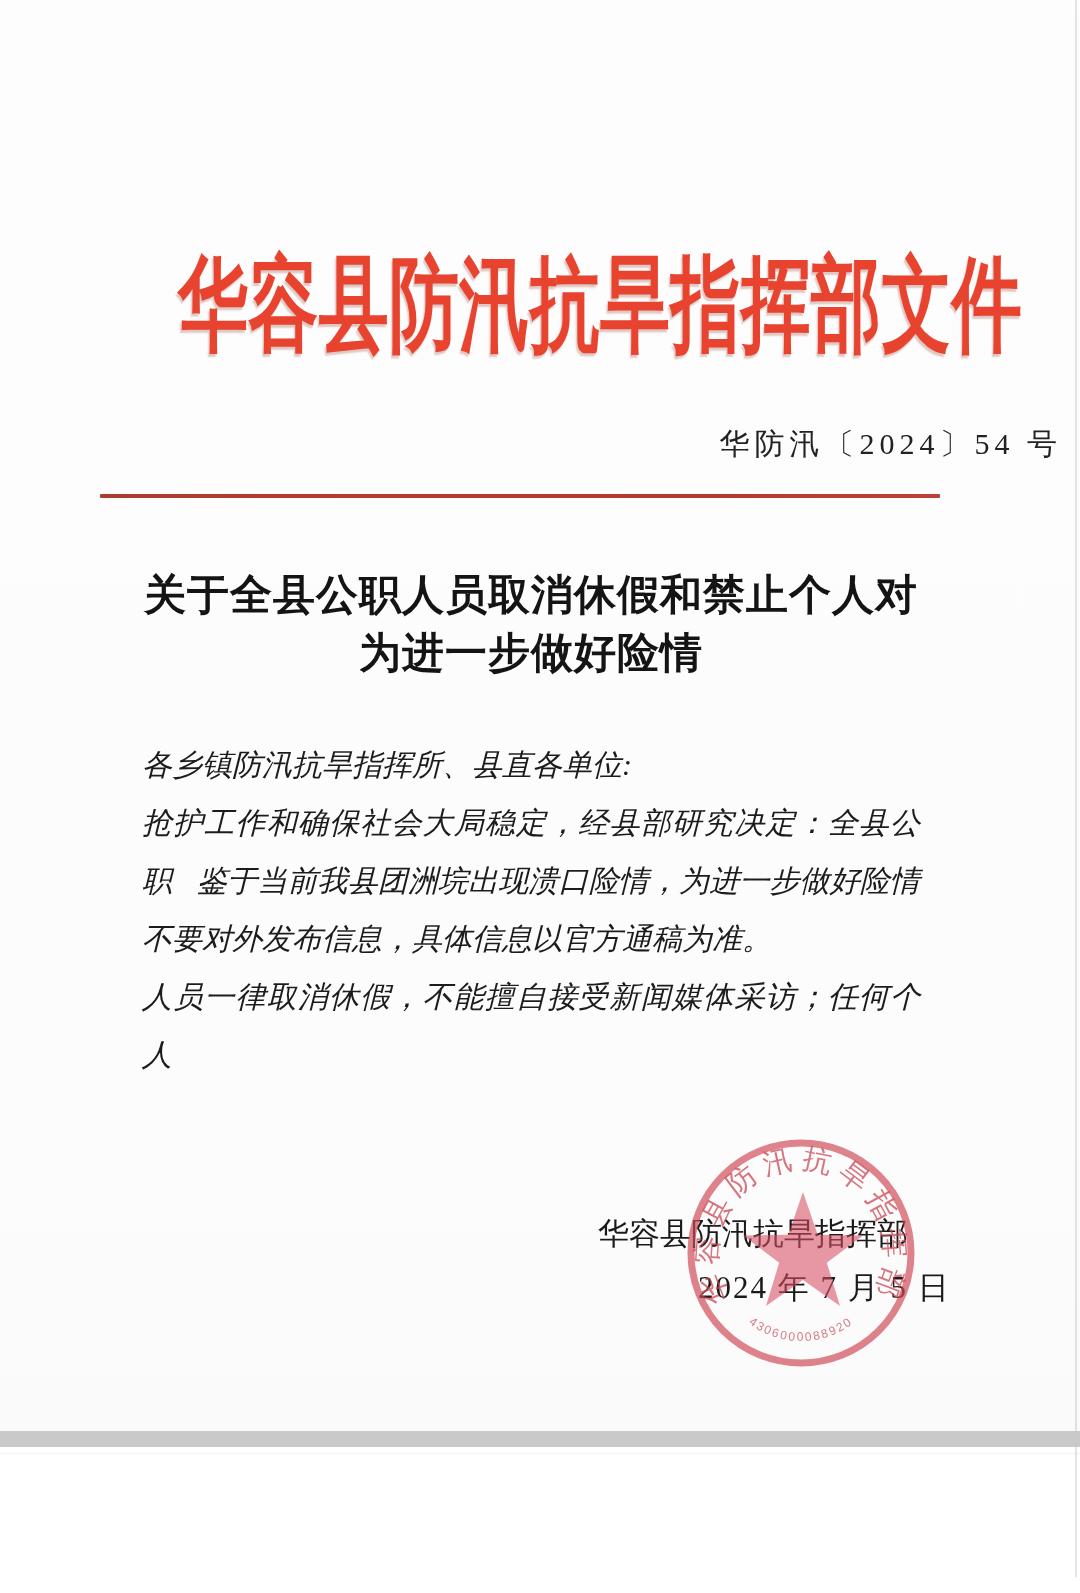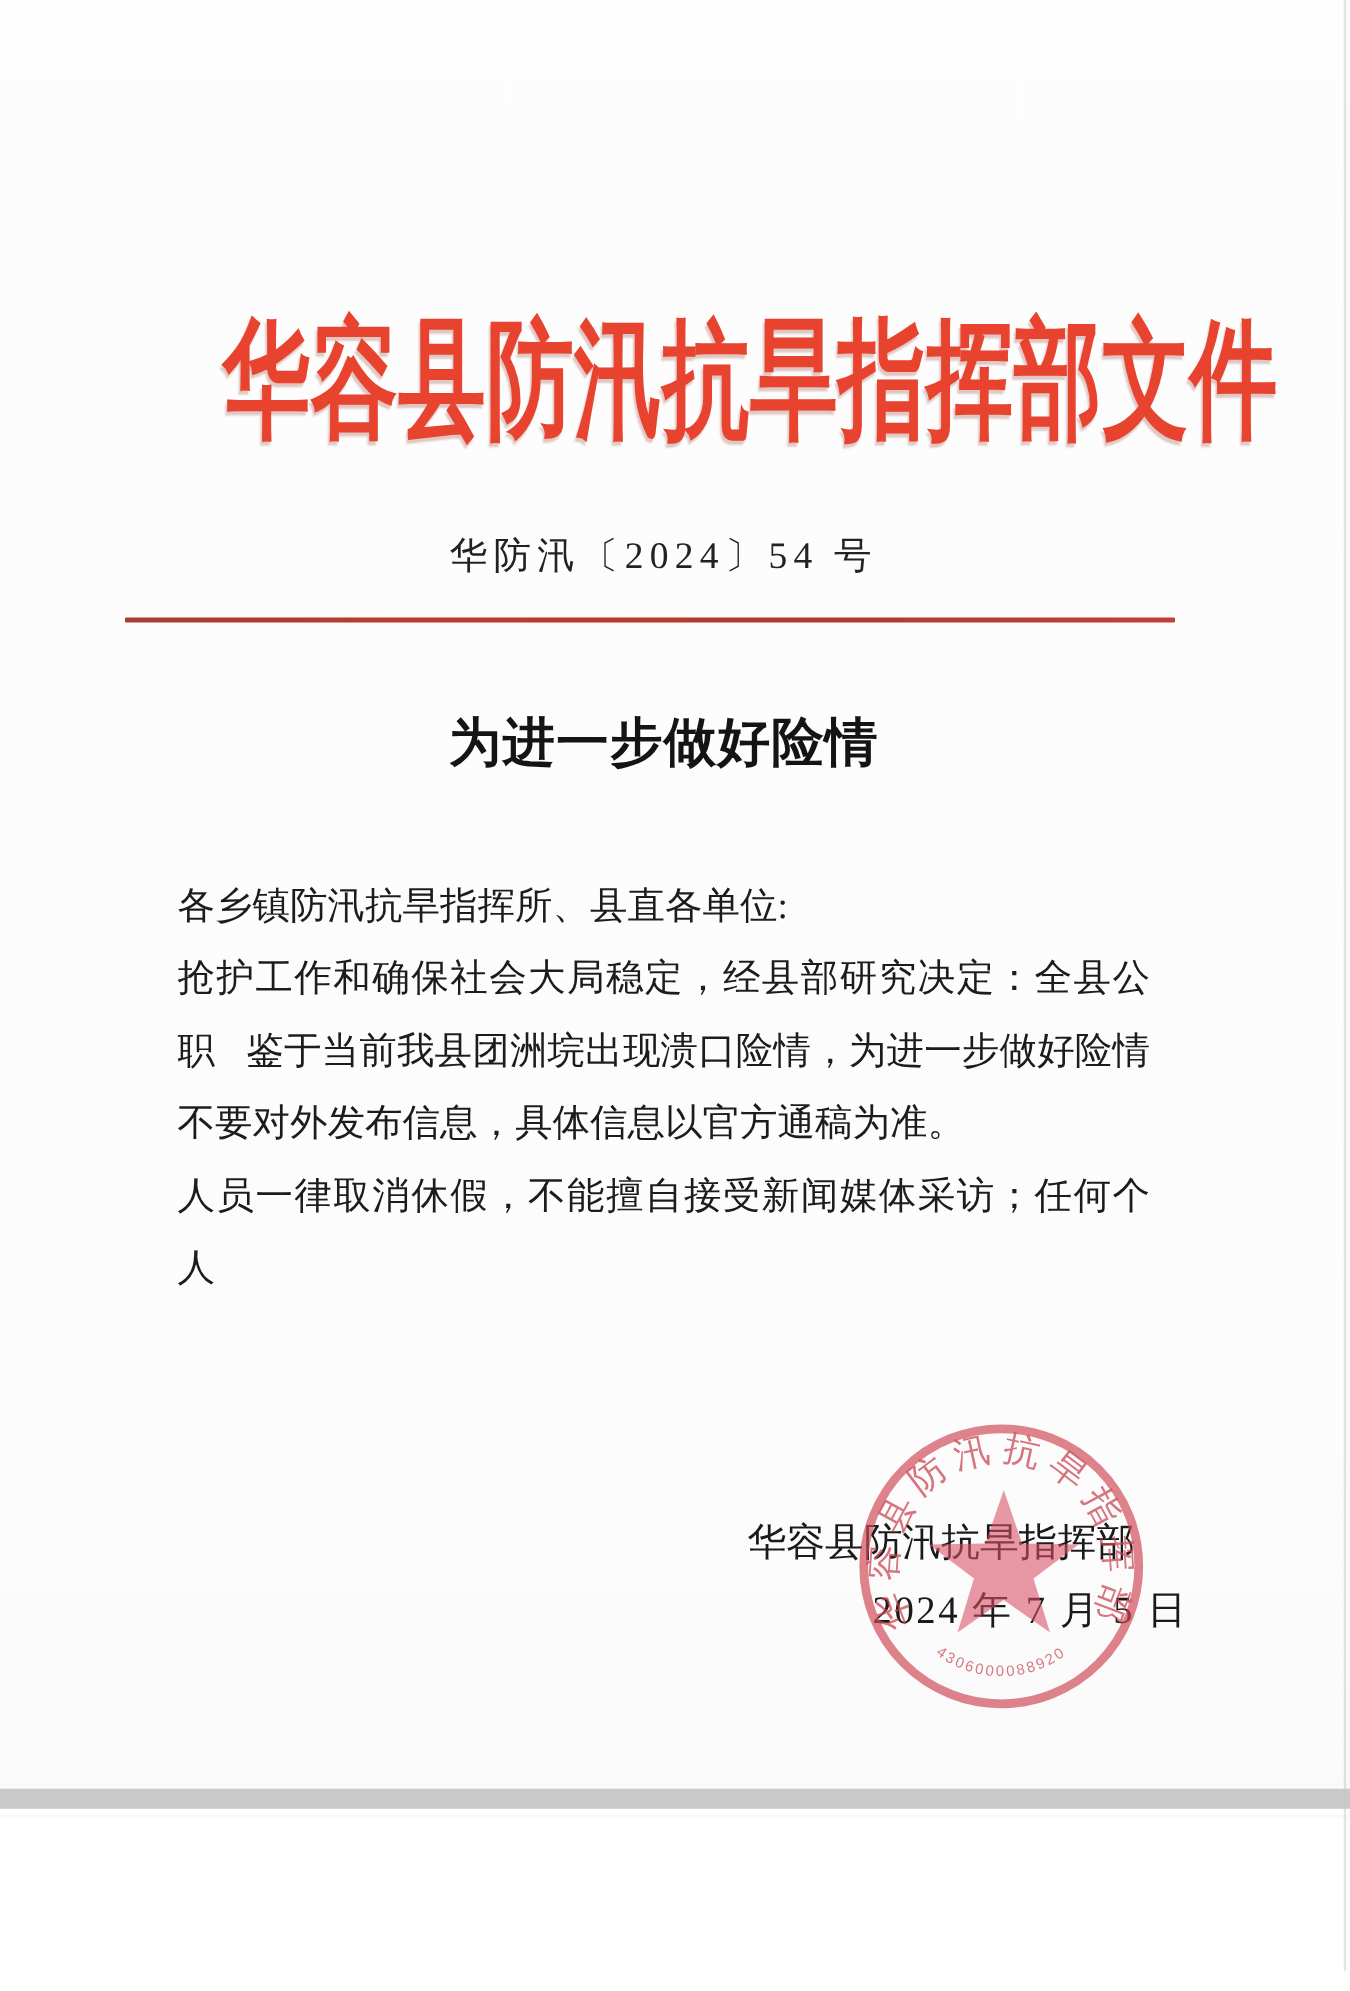--- a/index.html
+++ b/index.html
@@ -32,43 +32,44 @@
     color:#e7432e;
     transform:scaleX(0.67);
     transform-origin:50% 50%;
     letter-spacing:1px;
     text-shadow:-2px 3px 2px rgba(140,40,25,0.25);
     white-space:nowrap;
   }
 
   .doc-number{
     position:absolute;left:0;top:424px;width:1062px;
-    text-align:center;
+    text-align:right;
     font-size:30px;color:#222;
     letter-spacing:5px;
     white-space:nowrap;
   }
 
   .red-line{
     position:absolute;left:100px;top:494px;width:840px;height:4px;
     background:linear-gradient(90deg,#a83d33,#bb3a2c 30%,#b23a2f 70%,#c04036);
     border-radius:1px;
   }
 
   .doc-title{
     position:absolute;left:0;top:566px;width:1062px;
     text-align:center;
     font-size:42px;font-weight:bold;color:#141414;
     line-height:58px;letter-spacing:1px;
   }
 
   .body-block{
-    position:absolute;left:142px;top:696px;width:778px;
+    position:absolute;left:142px;top:736px;width:778px;
     font-size:30px;color:#1c1c1c;
     line-height:58px;
+    font-style:italic;
   }
   .body-line{height:58px;white-space:nowrap;}
   .body-line.justify{white-space:normal;text-align:justify;text-align-last:justify;}
   .body-line.indent{text-indent:55px;}
 
   .colophon-signer{
     position:absolute;left:598px;top:1214px;
     font-size:31px;color:#1a1a1a;
     letter-spacing:0px;line-height:40px;white-space:nowrap;
   }
@@ -94,20 +95,21 @@
 
 <div class="page">
 
   <div class="header-title">华容县防汛抗旱指挥部文件</div>
 
   <div class="doc-number">华防汛〔2024〕54 号</div>
 
   <div class="red-line"></div>
 
   <div class="doc-title">
+    <div>关于全县公职人员取消休假和禁止个人对</div>
     <div>为进一步做好险情</div>
   </div>
 
   <div class="body-block">
     <div class="body-line">各乡镇防汛抗旱指挥所、县直各单位:</div>
     <div class="body-line justify">抢护工作和确保社会大局稳定，经县部研究决定：全县公职</div>
     <div class="body-line justify indent">鉴于当前我县团洲垸出现溃口险情，为进一步做好险情</div>
     <div class="body-line">不要对外发布信息，具体信息以官方通稿为准。</div>
     <div class="body-line justify">人员一律取消休假，不能擅自接受新闻媒体采访；任何个人</div>
   </div>

